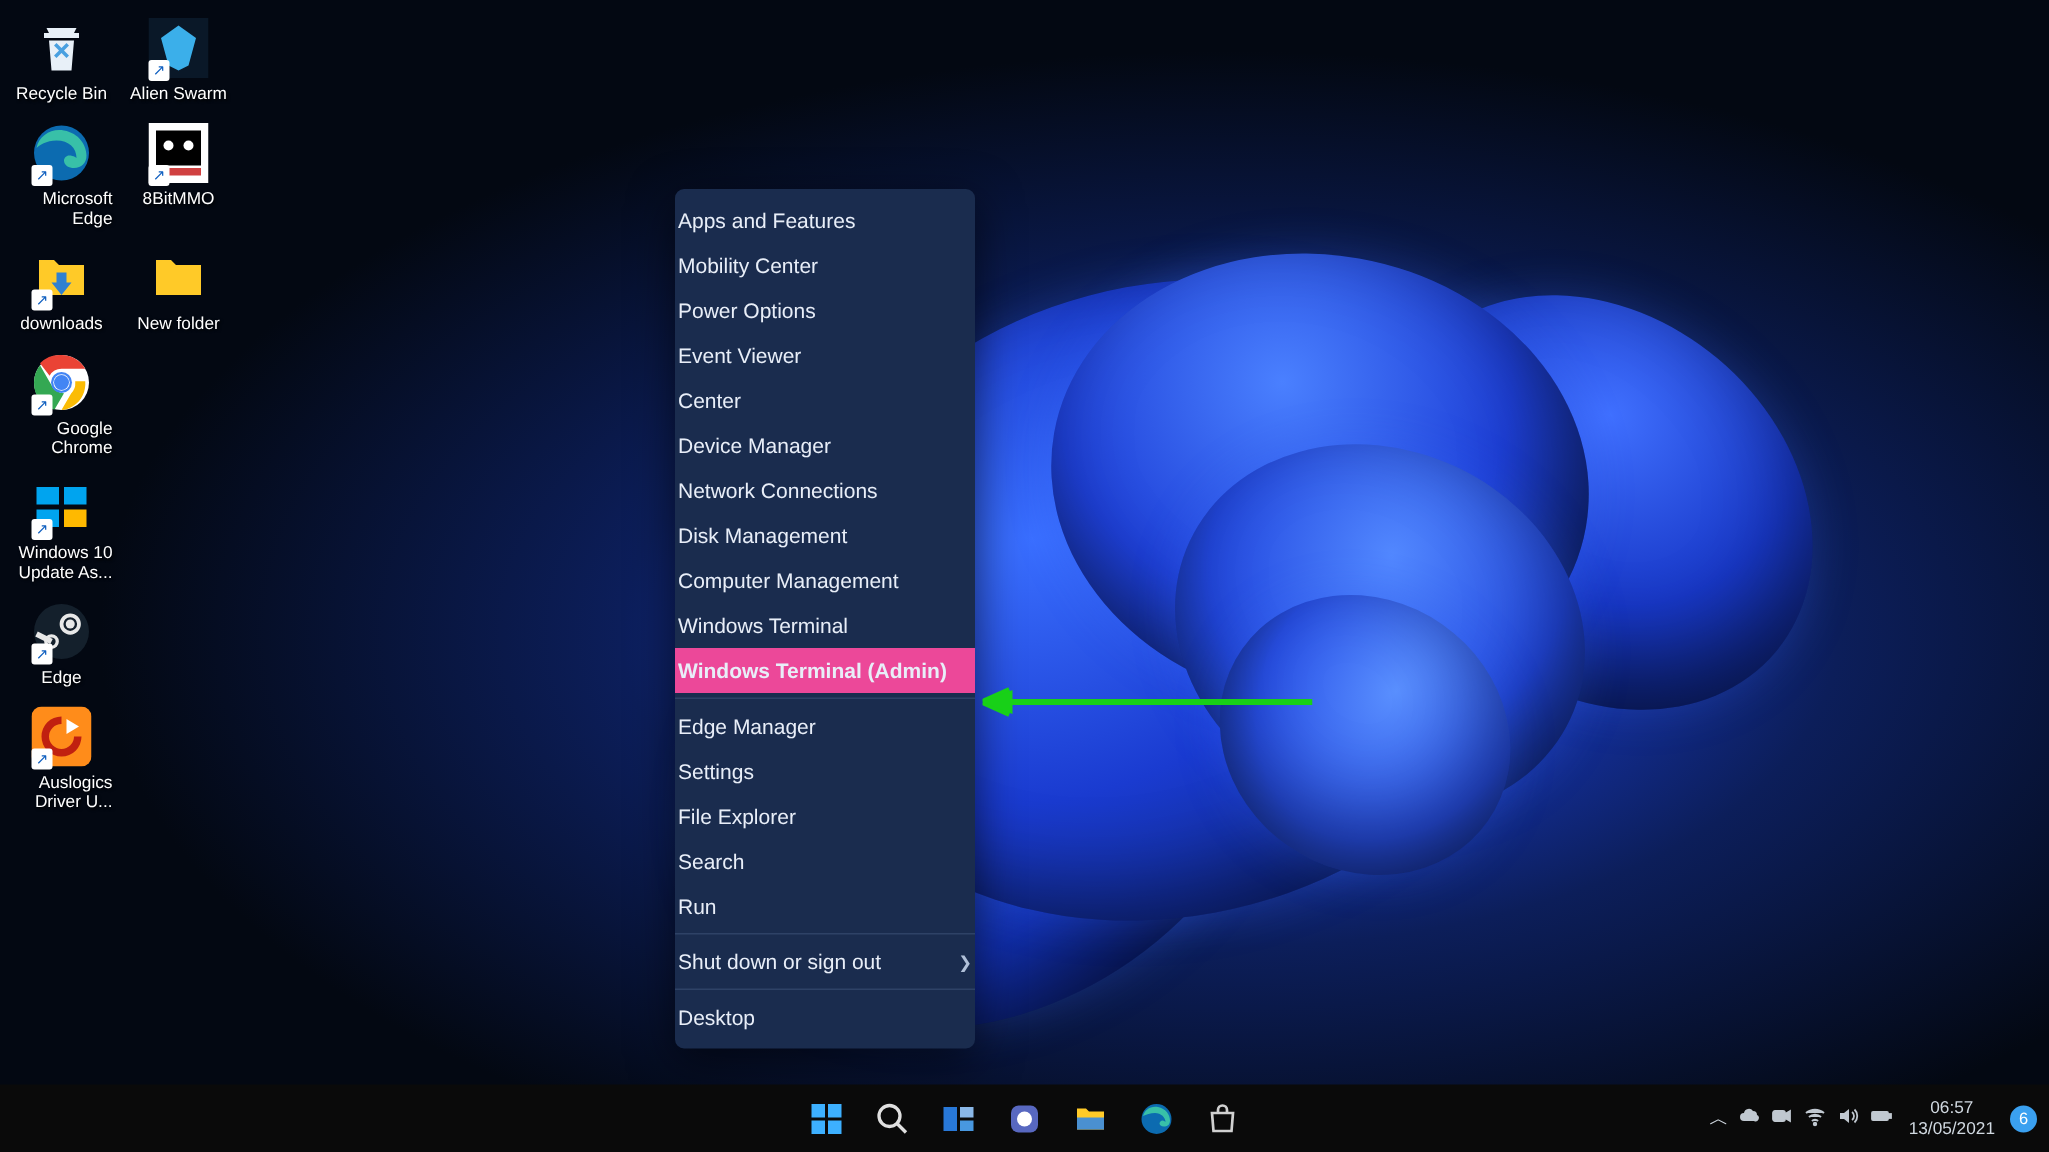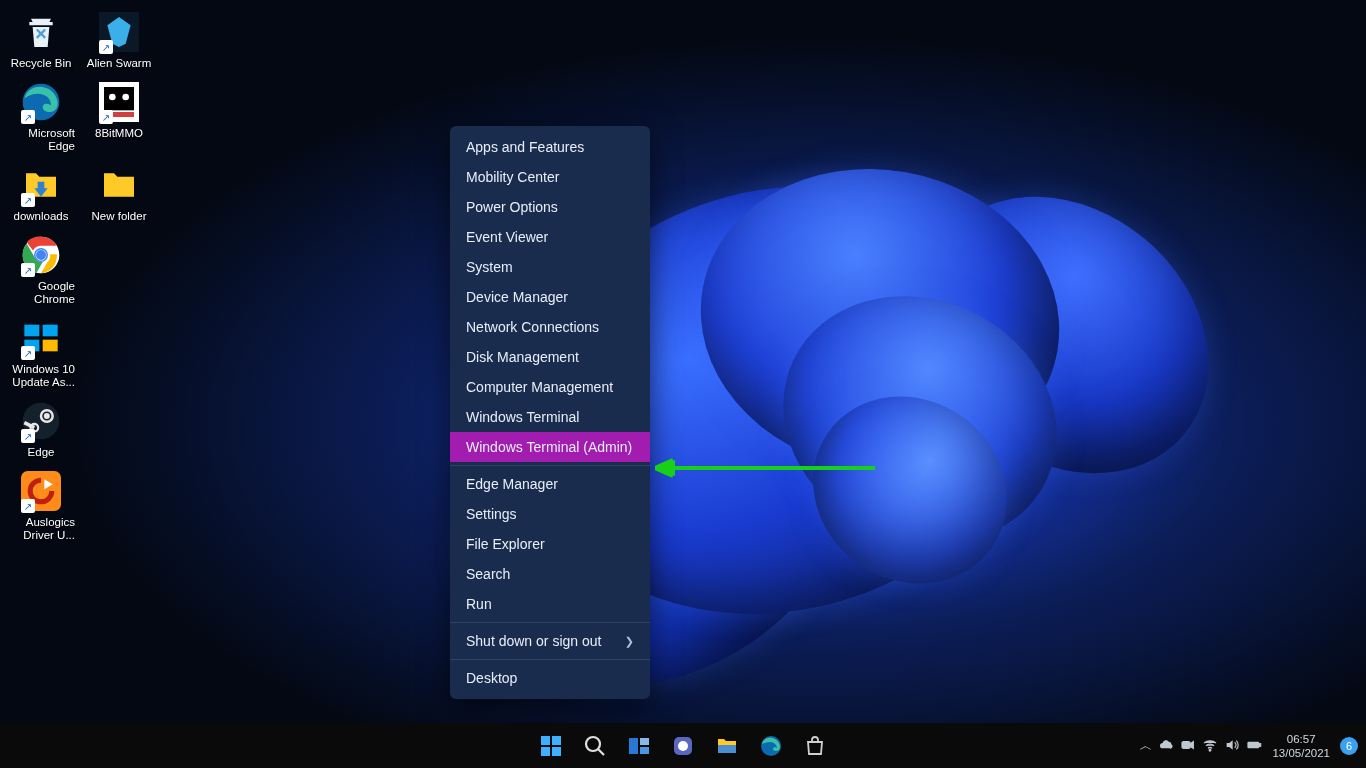--- a/index.html
+++ b/index.html
@@ -35,22 +35,22 @@
 .dicon .gly { width: 44px; height: 44px; display: flex; align-items: center; justify-content: center; font-size: 32px; position: relative; }
 .dicon .gly svg { width: 40px; height: 40px; }
 .dicon .lbl { color: #fff; font-size: 11.5px; text-align: right; text-shadow: 1px 1px 2px #000; line-height: 13px; margin-top: 3px; max-width: 72px; }
 .shortcut-arrow { position: absolute; bottom: 0; left: 2px; width: 14px; height: 14px; background: #fff; border-radius: 2px; display: flex; align-items: center; justify-content: center; font-size: 10px; color: #1060c0; }
 
 .context-menu {
   position: absolute; left: 450px; top: 126px; width: 200px;
   background: #1a2c4e; border-radius: 6px; padding: 6px 0;
   box-shadow: 0 8px 30px rgba(0,0,0,.6);
 }
-.cm-item { color: #e8eef8; font-size: 14px; padding: 7px 16px; cursor: pointer; position: relative; display: flex; align-items: center; }
-.cm-item.hover { background: #a21caf; }
+.cm-item { color: #e8eef8; font-size: 14px; padding: 7px 2px; cursor: pointer; position: relative; display: flex; align-items: center; }
+.cm-item.hover { background: #ec4899; font-weight: bold; }
 .cm-sep { height: 1px; background: #2e4266; margin: 3px 0; }
 .cm-item .chev { margin-left: auto; font-size: 11px; color: #b0c0d8; }
 
 .arrow-annotation {
   position: absolute; left: 655px; top: 458px;
   width: 220px; height: 20px; pointer-events: none;
 }
 .arrow-annotation svg { width: 100%; height: 100%; }
 
 .taskbar {
@@ -214,21 +214,21 @@
   <div class="cm-item">
       <span>Mobility Center</span>
     </div>
   <div class="cm-item">
       <span>Power Options</span>
     </div>
   <div class="cm-item">
       <span>Event Viewer</span>
     </div>
   <div class="cm-item">
-      <span>System</span>
+      <span>Center</span>
     </div>
   <div class="cm-item">
       <span>Device Manager</span>
     </div>
   <div class="cm-item">
       <span>Network Connections</span>
     </div>
   <div class="cm-item">
       <span>Disk Management</span>
     </div>

